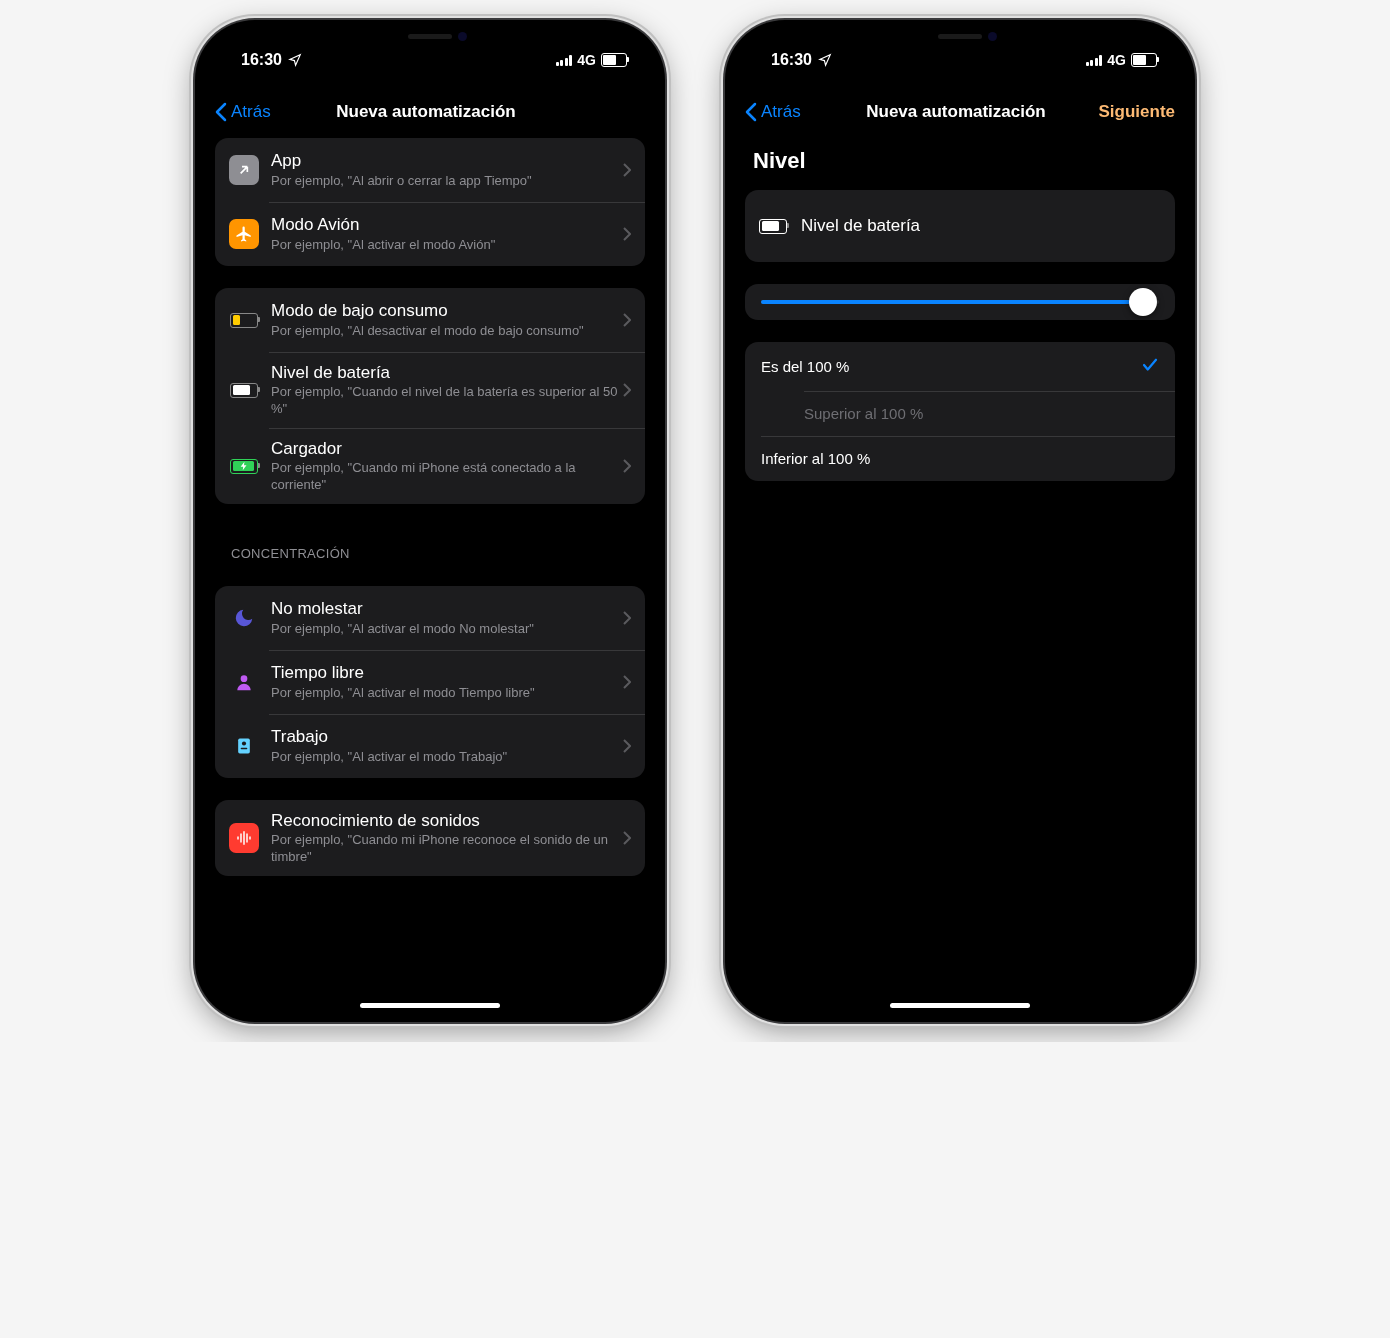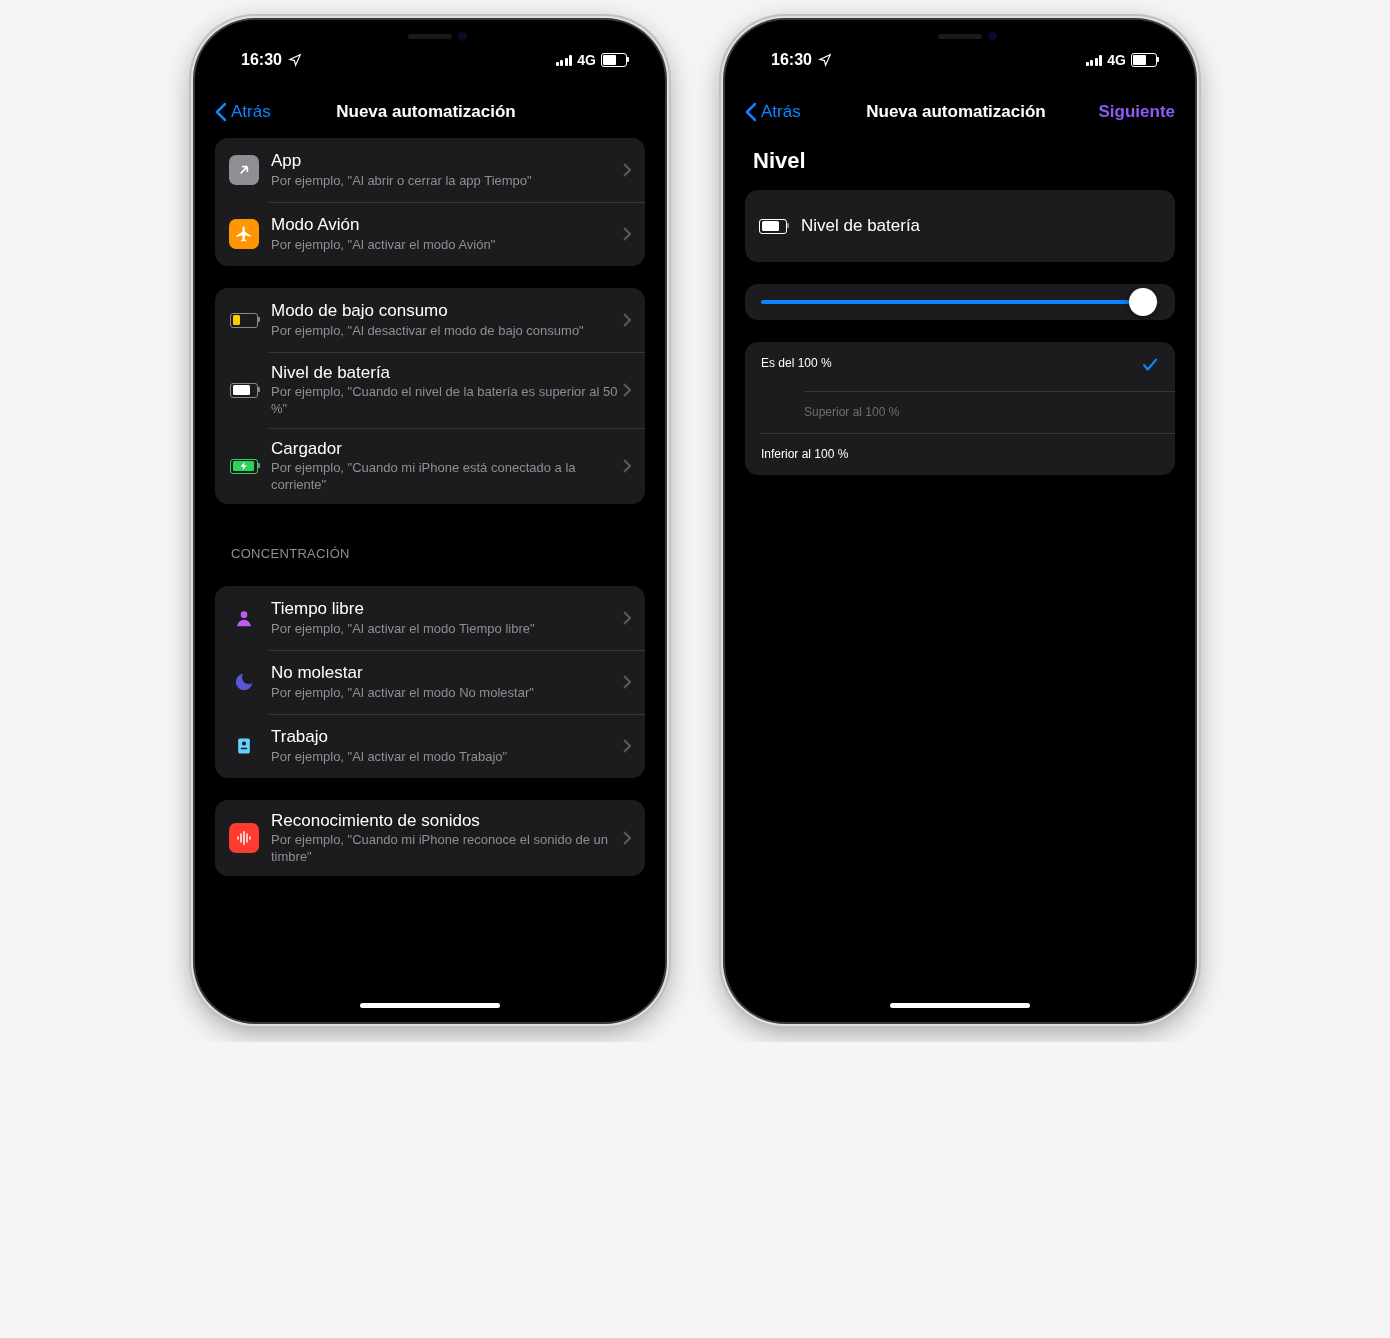--- a/index.html
+++ b/index.html
@@ -102,21 +102,21 @@
   .nav-back svg { width: 12px; height: 20px; margin-right: 4px; }
   .nav-title {
     position: absolute;
     left: 0; right: 8px;
     text-align: center;
     font-size: 17px;
     font-weight: 600;
     pointer-events: none;
   }
   .nav-next {
-    color: #8b5cf6; font-size: 17px; font-weight: 600; cursor: pointer; z-index: 2;
+    color: #fdba74; font-size: 17px; font-weight: 600; cursor: pointer; z-index: 2;
   }
 
   .content { padding: 0 14px 40px; overflow-y: auto; height: calc(100% - 120px); }
   .content::-webkit-scrollbar { width: 0; }
 
   .section-header {
     font-size: 13px; color: #8e8e93; text-transform: uppercase;
     padding: 20px 16px 25px; letter-spacing: 0.3px;
   }
   .large-header {
@@ -141,22 +141,22 @@
     display: flex; align-items: center; justify-content: center;
     margin-right: 12px; flex-shrink: 0; font-size: 16px;
   }
   .row-body { flex: 1; min-width: 0; }
   .row-title { font-size: 17px; color: #fff; line-height: 1.25; }
   .row-sub { font-size: 13px; color: #8e8e93; line-height: 1.3; margin-top: 1px; }
   .chevron { color: #5a5a5e; }
   .chevron svg { width: 8px; height: 14px; display: block; }
 
   .option-row {
-    display: flex; align-items: flex-start; padding: 14px 16px;
-    font-size: 12px; position: relative; cursor: pointer;
+    display: flex; align-items: center; padding: 14px 16px;
+    font-size: 15px; position: relative; cursor: pointer;
   }
   .option-row + .option-row::before {
     content: ""; position: absolute; top: 0; left: 16px; right: 0;
     height: 0.5px; background: #38383a;
   }
   .option-row.disabled { color: #6e6e73; margin-left: 43px; }
   .check { margin-left: auto; color: #0a84ff; }
 
   .slider-wrap { padding: 16px; }
   .slider-track {
@@ -318,44 +318,44 @@
                 <polyline points="1,1 7,7 1,13"></polyline>
               </svg>
             </div>
         </div>
       </div>
 
       <div class="section-header">CONCENTRACIÓN</div>
       <div class="group">
         <div class="row">
           <div class="row-icon">
+            <svg width="22" height="22" viewBox="0 0 24 24" fill="#5856d6">
+                <path d="M21 12.8A9 9 0 1 1 11.2 3a7 7 0 0 0 9.8 9.8z"></path>
+              </svg>
+          </div>
+          <div class="row-body">
+            <div class="row-title">No molestar</div>
+            <div class="row-sub">Por ejemplo, "Al activar el modo No molestar"</div>
+          </div>
+          <div class="chevron">
+              <svg viewBox="0 0 8 14" fill="none" stroke="currentColor" stroke-width="2">
+                <polyline points="1,1 7,7 1,13"></polyline>
+              </svg>
+            </div>
+        </div>
+        <div class="row">
+          <div class="row-icon">
             <svg width="20" height="20" viewBox="0 0 24 24" fill="#bf5af2">
                 <circle cx="12" cy="8" r="4"></circle>
                 <path d="M4 22c0-4.4 3.6-8 8-8s8 3.6 8 8"></path>
               </svg>
           </div>
           <div class="row-body">
             <div class="row-title">Tiempo libre</div>
             <div class="row-sub">Por ejemplo, "Al activar el modo Tiempo libre"</div>
-          </div>
-          <div class="chevron">
-              <svg viewBox="0 0 8 14" fill="none" stroke="currentColor" stroke-width="2">
-                <polyline points="1,1 7,7 1,13"></polyline>
-              </svg>
-            </div>
-        </div>
-        <div class="row">
-          <div class="row-icon">
-            <svg width="22" height="22" viewBox="0 0 24 24" fill="#5856d6">
-                <path d="M21 12.8A9 9 0 1 1 11.2 3a7 7 0 0 0 9.8 9.8z"></path>
-              </svg>
-          </div>
-          <div class="row-body">
-            <div class="row-title">No molestar</div>
-            <div class="row-sub">Por ejemplo, "Al activar el modo No molestar"</div>
           </div>
           <div class="chevron">
               <svg viewBox="0 0 8 14" fill="none" stroke="currentColor" stroke-width="2">
                 <polyline points="1,1 7,7 1,13"></polyline>
               </svg>
             </div>
         </div>
         <div class="row">
           <div class="row-icon">
             <svg width="20" height="20" viewBox="0 0 24 24" fill="#64d2ff">

